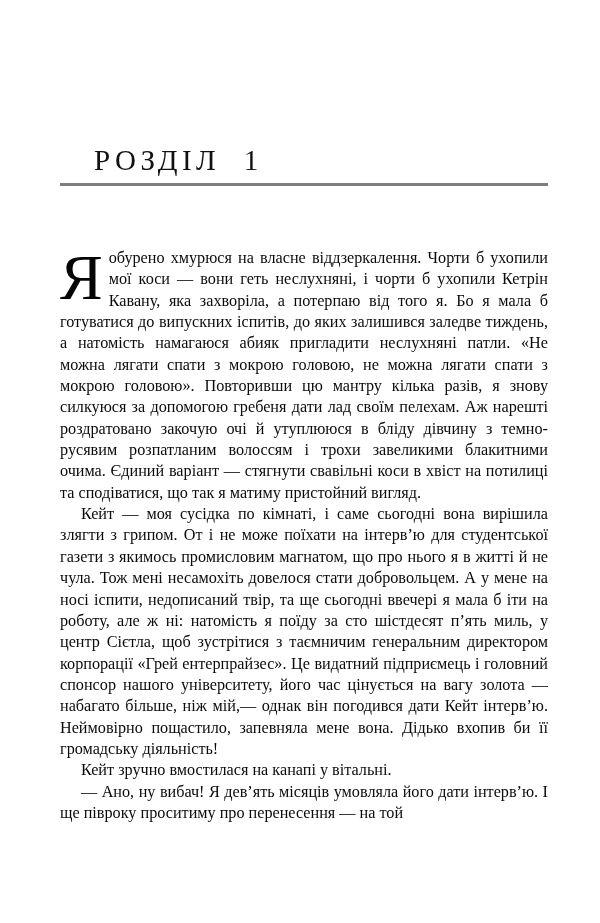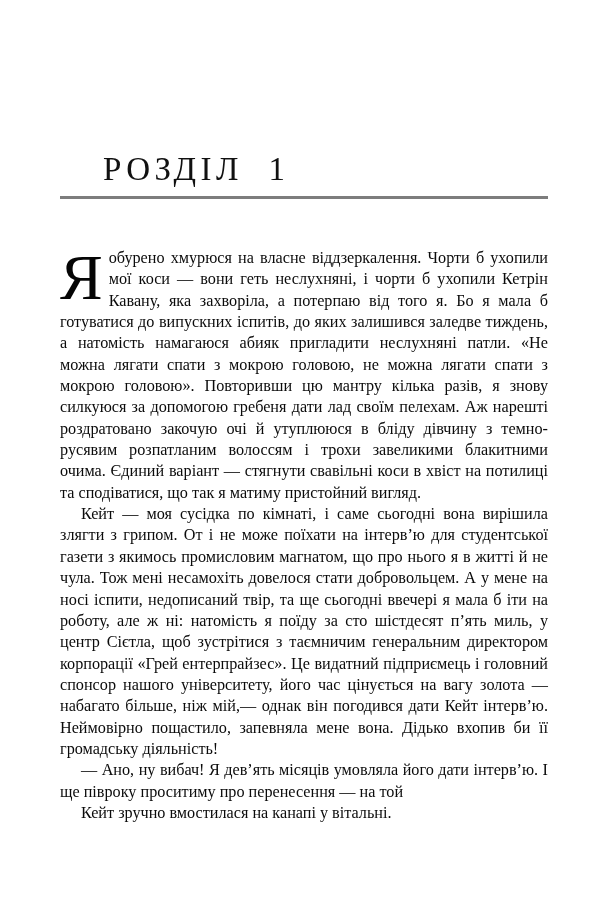--- a/index.html
+++ b/index.html
@@ -24,28 +24,28 @@
 
   .chapter-block {
     position: absolute;
     left: 60px;
     top: 142px;
     width: 488px;
   }
 
   .chapter-title {
     font-family: "Liberation Serif", "DejaVu Serif", serif;
-    font-size: 33px;
+    font-size: 29px;
     line-height: 36px;
     letter-spacing: 4.5px;
     color: #111111;
     padding-left: 34px;
     white-space: pre;
     font-weight: 400;
-    margin: 9px;
+    margin: 0;
   }
 
   .chapter-rule {
     margin-top: 5px;
     width: 488px;
     height: 3px;
     background: #7d7d7d;
     border: 0;
   }
 
@@ -88,17 +88,17 @@
 <div class="page">
 
   <div class="chapter-block">
     <div class="chapter-title">РОЗДІЛ  1</div>
     <div class="chapter-rule"></div>
   </div>
 
   <div class="body-text">
     <p class="first"><span class="dropcap">Я</span><span>обурено хмурюся на власне віддзеркалення. Чорти б ухопили мої коси — вони геть неслухняні, і чорти б ухопили Кетрін Кавану, яка захворіла, а потерпаю від того я. Бо я мала б готуватися до випускних іспитів, до яких залишився заледве тиждень, а натомість намагаюся абияк пригладити неслухняні патли. «Не можна лягати спати з мокрою головою, не можна лягати спати з мокрою головою». Повторивши цю мантру кілька разів, я знову силкуюся за допомогою гребеня дати лад своїм пелехам. Аж нарешті роздратовано закочую очі й утуплююся в бліду дівчину з темно-русявим розпатланим волоссям і трохи завеликими блакитними очима. Єдиний варіант — стягнути свавільні коси в хвіст на потилиці та сподіватися, що так я матиму пристойний вигляд.</span></p>
     <p><span>Кейт — моя сусідка по кімнаті, і саме сьогодні вона вирішила злягти з грипом. От і не може поїхати на інтерв’ю для студентської газети з якимось промисловим магнатом, що про нього я в житті й не чула. Тож мені несамохіть довелося стати добровольцем. А у мене на носі іспити, недописаний твір, та ще сьогодні ввечері я мала б іти на роботу, але ж ні: натомість я поїду за сто шістдесят п’ять миль, у центр Сієтла, щоб зустрітися з таємничим генеральним директором корпорації «Грей ентерпрайзес». Це видатний підприємець і головний спонсор нашого університету, його час цінується на вагу золота — набагато більше, ніж мій,— однак він погодився дати Кейт інтерв’ю. Неймовірно пощастило, запевняла мене вона. Дідько вхопив би її громадську діяльність!</span></p>
+    <p><span>Кейт зручно вмостилася на канапі у вітальні.</span></p>
     <p><span>— Ано, ну вибач! Я дев’ять місяців умовляла його дати інтерв’ю. І ще півроку проситиму про перенесення — на той</span></p>
-    <p><span>Кейт зручно вмостилася на канапі у вітальні.</span></p>
   </div>
 
 </div>
 
 </body></html>

